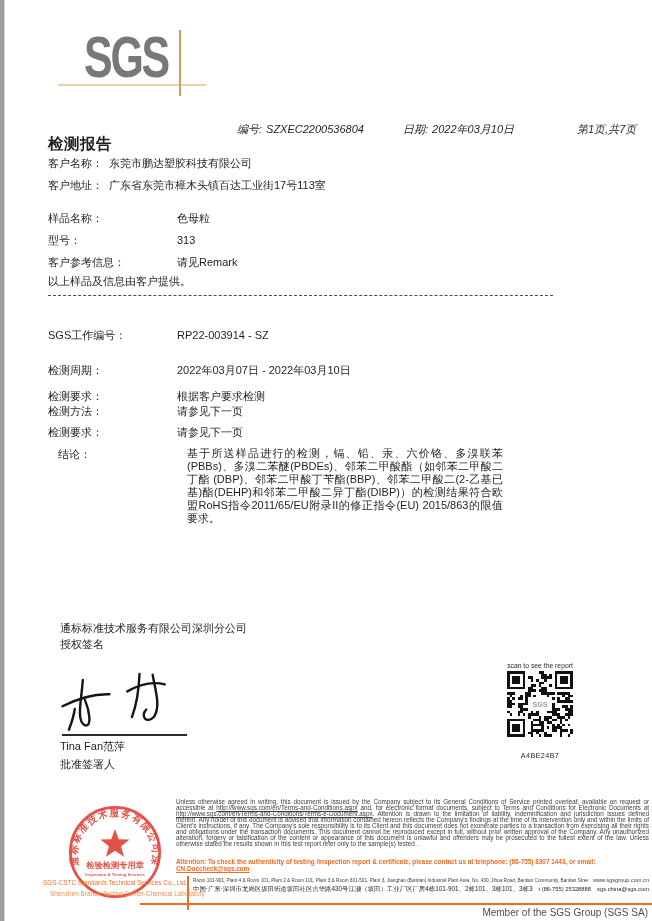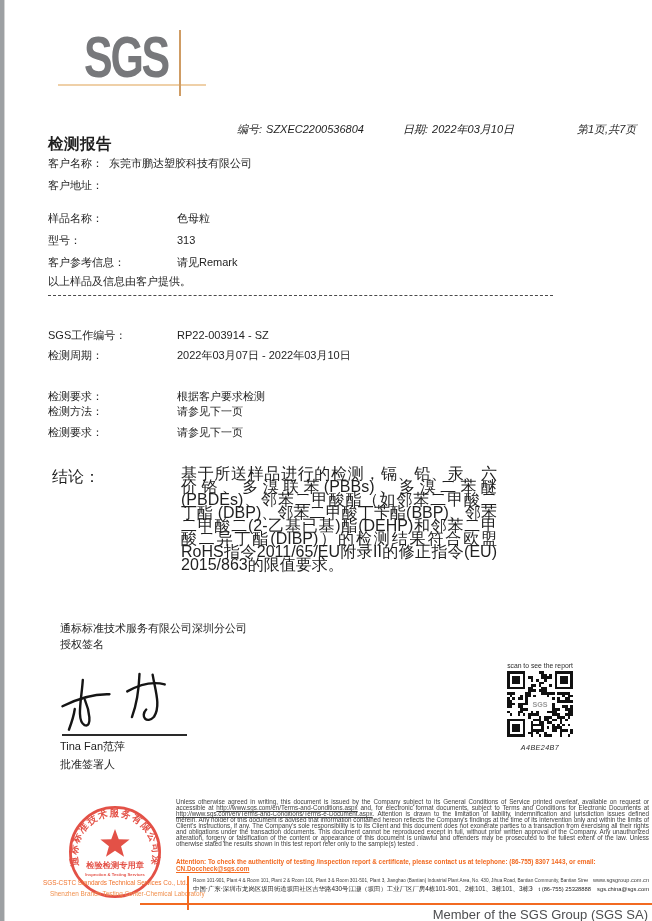--- a/index.html
+++ b/index.html
@@ -20,54 +20,54 @@
   .title{position:absolute;left:48px;top:117px;font-size:15.5px;font-weight:bold;letter-spacing:.5px;margin-top:17px;}
   .hfield{position:absolute;top:122px;font-size:11px;white-space:nowrap;font-style:italic;}
   .hfield .hl{margin-right:4px;}
   .f-no{left:237px;} .f-date{left:403px;} .f-page{left:577px;}
   
   .row{position:absolute;left:48px;display:flex;font-size:11px;line-height:15px;white-space:nowrap;}
   .row .lab{flex:0 0 61px;}
   .row.w2 .lab{flex:0 0 129px;}
   .note{position:absolute;left:48px;font-size:11px;}
   .dash{position:absolute;left:48px;top:295px;width:505px;border-top:1.5px dashed #4a4a4a;}
-  .concl{position:absolute;left:52px;top:447px;display:flex;font-size:16px;margin-top:20px;}
+  .concl{position:absolute;left:58px;top:447px;display:flex;font-size:11px;}
   .concl .lab{flex:0 0 129px;}
   .concl .val{width:316px;line-height:13px;text-align:justify;}
   
   .sign-co{position:absolute;left:60px;top:620px;font-size:11px;line-height:16px;}
   .sig-svg{position:absolute;left:52px;top:664px;}
   .sig-line{position:absolute;left:62px;top:734px;width:125px;height:1.5px;background:#2a2a2a;}
   .sig-name{position:absolute;left:60px;top:739px;font-size:11px;}
   .sig-role{position:absolute;left:60px;top:757px;font-size:11px;}
   
   .qr-box{position:absolute;left:489px;top:662px;width:102px;text-align:center;}
   .qr-cap{font-size:6.8px;color:#2c2c2c;}
   .qr-box svg{display:block;margin:2px auto 0;}
-  .qr-code{font-size:7.2px;color:#2c2c2c;margin-top:6px;letter-spacing:.4px;font-style:italic;}
+  .qr-code{font-size:7.2px;color:#2c2c2c;margin-top:14px;letter-spacing:.4px;}
   
   .stamp{position:absolute;left:67px;top:804px;color:#e03a2e;opacity:.88;}
   .stamp-co1{position:absolute;left:43px;top:879px;font-size:6.4px;color:#f0742e;white-space:nowrap;}
   .stamp-co2{position:absolute;left:50px;top:890px;font-size:6.4px;color:#f0904e;white-space:nowrap;}
   .discl{position:absolute;left:176px;top:799px;width:473px;font-size:6.3px;line-height:5.95px;
          color:#3d3d3d;text-align:justify;}
   .discl a{color:#3d3d3d;text-decoration:underline;}
   .atten{position:absolute;left:176px;top:858px;width:473px;font-size:6.4px;line-height:7.4px;
          color:#f26a21;font-weight:bold;}
   .atten .em{text-decoration:underline;}
   .vdiv{position:absolute;left:187px;top:876px;width:2px;height:34px;background:#f26a21;}
   .addr{position:absolute;left:193px;top:877px;width:456px;}
   .addr-r{display:flex;align-items:baseline;white-space:nowrap;}
   .addr-en{font-size:4.7px;color:#3d3d3d;flex:1;overflow:hidden;}
   .addr-cn{font-size:6.4px;color:#1f1f1f;flex:1;overflow:hidden;margin-top:2px;}
   .addr-web{font-size:5.6px;color:#3d3d3d;margin-left:5px;}
   .addr-tel{font-size:5.8px;color:#1f1f1f;margin-left:5px;}
   .addr-mail{font-size:5.8px;color:#1f1f1f;margin-left:6px;}
   .orule{position:absolute;left:140px;top:903px;width:512px;height:2px;background:#f26a21;}
-  .member{position:absolute;left:380px;top:907px;width:268px;text-align:right;font-size:13px;color:#4d4e50;}
+  .member{position:absolute;left:380px;top:907px;width:268px;text-align:right;font-size:10px;color:#4d4e50;}
 </style>
 </head>
 <body>
 
 <div class="page">
   <div class="left-edge"></div>
 
   <div class="logo">
     <div class="crop-h"></div>
     <span class="logo-text">SGS</span>
@@ -82,20 +82,21 @@
     <span class="hl">日期:</span><span>2022年03月10日</span>
   </div>
   <div class="hfield f-page">第1页,共7页</div>
 
   <div class="row" style="top:156px">
     <span class="lab">客户名称：</span>
     <span>东莞市鹏达塑胶科技有限公司</span>
   </div>
   <div class="row" style="top:178px">
     <span class="lab">客户地址：</span>
+    <span>广东省东莞市樟木头镇百达工业街17号113室</span>
   </div>
 
   <div class="row w2" style="top:211px">
     <span class="lab">样品名称：</span>
     <span>色母粒</span>
   </div>
   <div class="row w2" style="top:233px">
     <span class="lab">型号：</span>
     <span>313</span>
   </div>
@@ -104,21 +105,21 @@
     <span>请见Remark</span>
   </div>
   <div class="note" style="top:274px">以上样品及信息由客户提供。</div>
 
   <div class="dash"></div>
 
   <div class="row w2" style="top:328px">
     <span class="lab">SGS工作编号：</span>
     <span>RP22-003914 - SZ</span>
   </div>
-  <div class="row w2" style="top:348px">
+  <div class="row w2" style="top:363px">
     <span class="lab">检测周期：</span>
     <span>2022年03月07日 - 2022年03月10日</span>
   </div>
   <div class="row w2" style="top:389px">
     <span class="lab">检测要求：</span>
     <span>根据客户要求检测</span>
   </div>
   <div class="row w2" style="top:404px">
     <span class="lab">检测方法：</span>
     <span>请参见下一页</span>

